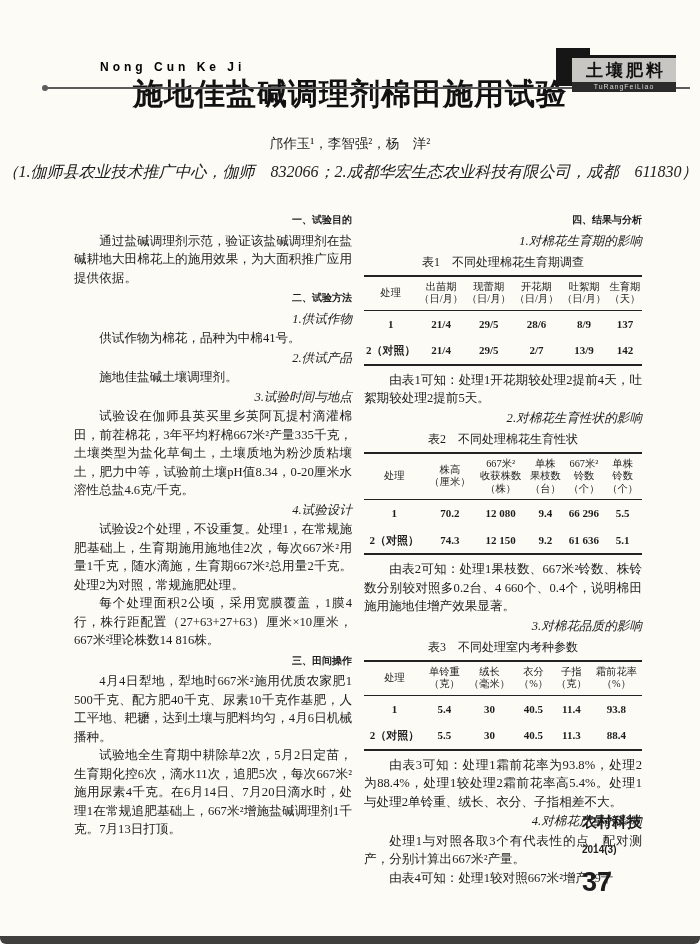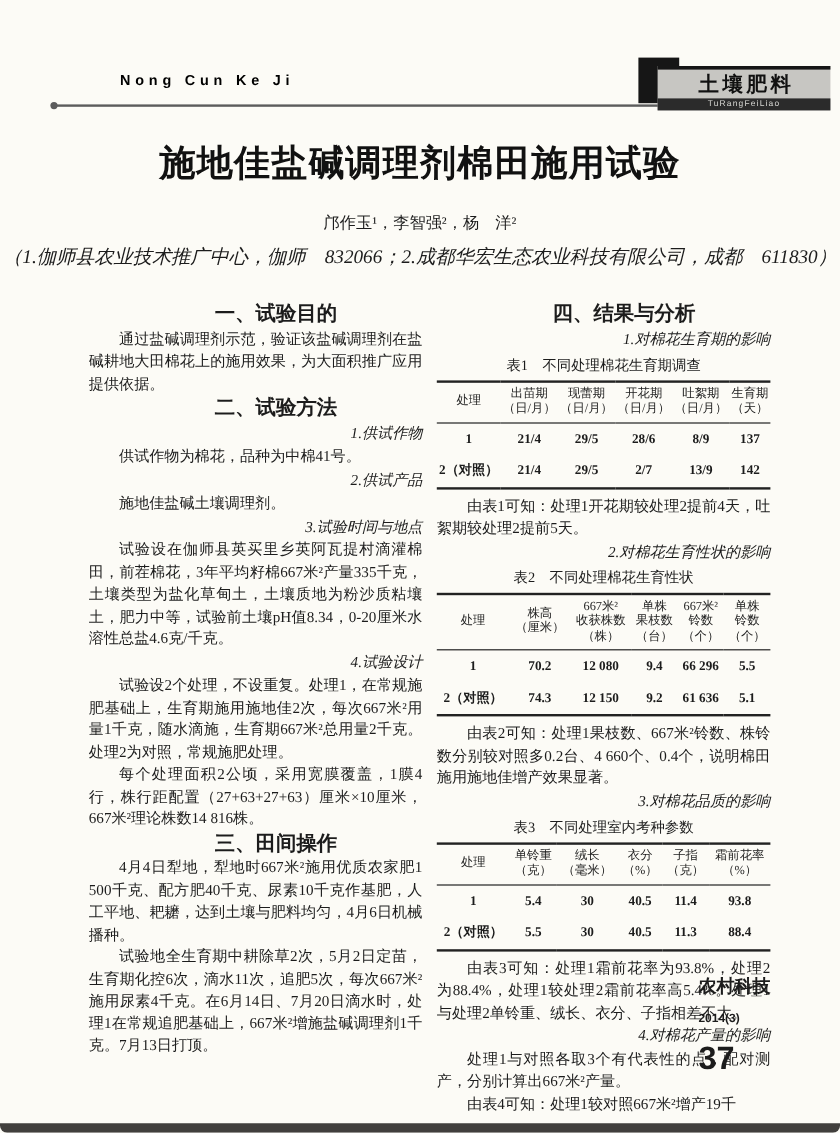--- a/index.html
+++ b/index.html
@@ -18,55 +18,55 @@
     font-family:"Liberation Sans", sans-serif;
     font-size:12px; font-weight:bold; letter-spacing:4px; color:#000000;
   }
   .hdr-line {
     position:absolute; left:44px; right:10px; top:87px; height:2px; background:#5c5c5c;
   }
   .hdr-line::before {
     content:""; position:absolute; left:-2px; top:-2px;
     width:6px; height:6px; border-radius:50%; background:#5c5c5c;
   }
-  .badge { position:absolute; right:8px; top:48px; width:160px; height:44px; z-index:2; }
+  .badge { position:absolute; right:24px; top:48px; width:120px; height:44px; z-index:2; }
   .badge-black { position:absolute; left:0; top:0; width:34px; height:38px; background:#161616; }
   .badge-gray {
     position:absolute; left:16px; top:7px; right:0; height:37px;
     background:#c7c6c2; border-top:3px solid #161616;
   }
   .badge-title {
     position:absolute; left:20px; right:0; top:11px; text-align:center;
     font-family:"Liberation Sans", sans-serif;
     font-size:17px; font-weight:bold; letter-spacing:3px; color:#111;
   }
   .badge-pinyin {
     position:absolute; left:16px; right:0; bottom:0; height:10px;
     background:#2b2b2b; color:#d8d8d4; font-family:"Liberation Sans", sans-serif;
     font-size:7px; line-height:10px; text-align:center; letter-spacing:1px;
   }
   
-  .title-block { padding-top:116px; text-align:center; }
+  .title-block { padding-top:74px; text-align:center; }
   .art-title {
     font-family:"Liberation Sans", sans-serif;
     font-size:30px; font-weight:bold; letter-spacing:1px; color:#111;
   }
   .authors { margin-top:20px; font-size:13.5px; font-family:Liberation Serif, serif; }
   .affil { margin-top:9px; font-size:16px; font-style:italic; }
   
   .cols {
     display:flex; gap:12px;
     padding:26px 58px 0 74px;
     font-size:12.6px; line-height:18.5px;
   }
   .col { flex:1; min-width:0; text-align:justify; }
   .h1 {
     font-family:Liberation Serif, serif;
-    font-weight:bold; font-size:17px; text-indent:2em;
-    margin:2px 0 2px 0; text-align:center;
+    font-weight:bold; font-size:10px; text-indent:2em;
+    margin:2px 0 2px 0; text-align:right;
   }
   .sub { font-style:italic; text-indent:1.8em; margin:1px 0; text-align:right; }
   .p  { text-indent:2em; }
   
   .tcap {
     text-align:center; font-weight:normal; font-size:12px;
     margin:3px 0 3px 0; text-indent:0;
   }
   table { width:100%; border-collapse:collapse; margin-bottom:5px; }
   table { border-top:2px solid #222; border-bottom:2px solid #222; }

